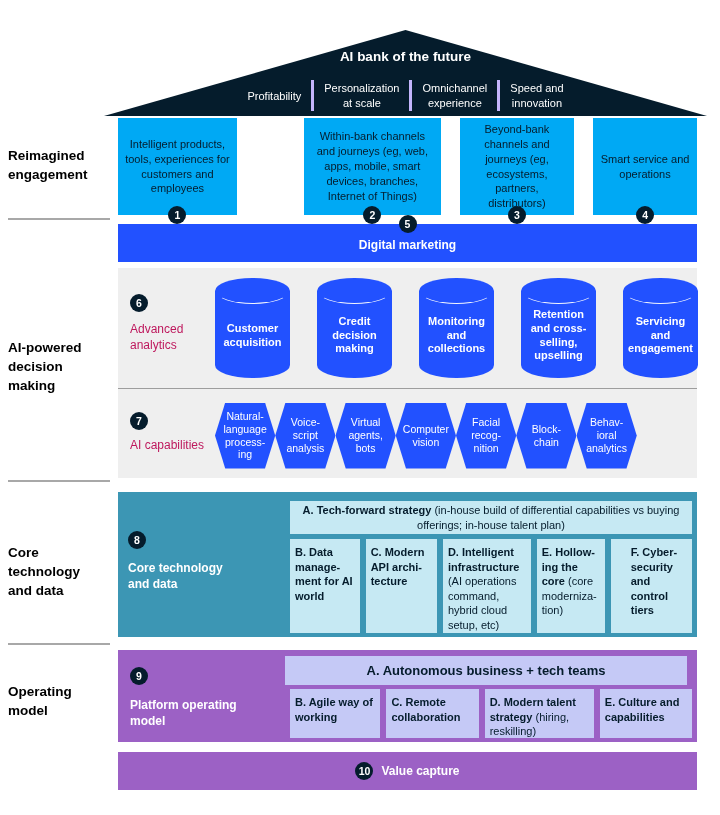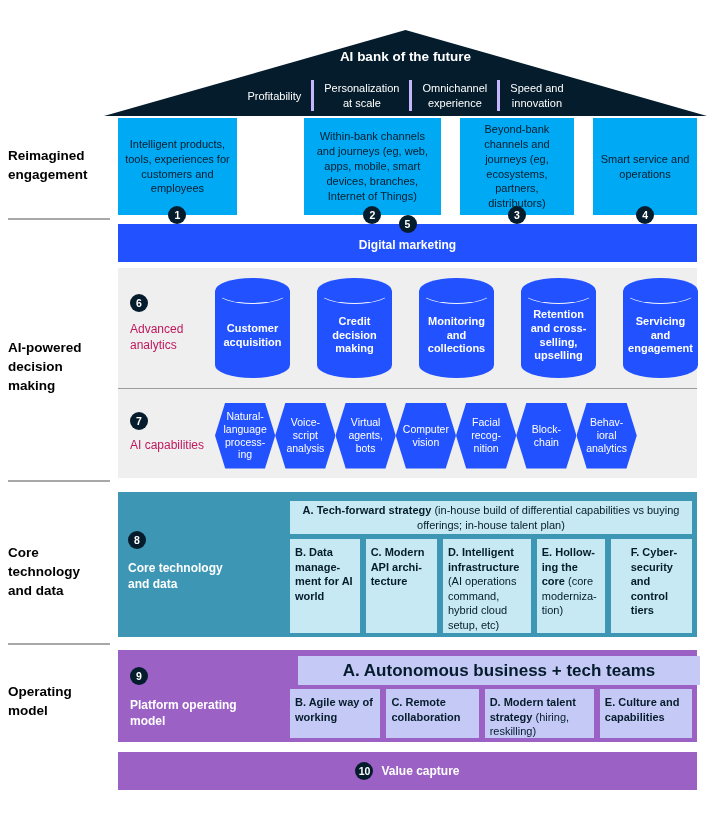--- a/index.html
+++ b/index.html
@@ -141,23 +141,23 @@
   .tboxes .sub-box:nth-child(5){ flex:68;padding-left:20px; }
 
   
   .purple-section {
     position:absolute; left:118px; top:650px; width:579px; height:92px;
     background:var(--purple,#9c61c5);
   }
   .purple-section .sec-num { top:17px; left:12px; }
   .purple-section .white-label { top:47px; left:12px; }
   .pstrategy {
-    position:absolute; left:180px; top:6px; width:402px; height:29px;
+    position:absolute; left:167px; top:6px; width:402px; height:29px;
     background:var(--light_periwinkle,#c5c9f6); color:#051c2c;
-    font-weight:bold; font-size:17px;
+    font-weight:bold; font-size:13px;
     display:flex; align-items:center; justify-content:center; text-align:center;
   }
   .pboxes { position:absolute; left:172px; top:39px; width:402px; bottom:4px; display:flex; gap:6px; }
   .pboxes .sub-box { background:var(--light_periwinkle,#c5c9f6); }
   .pboxes .sub-box:nth-child(1){ flex:90; }  .pboxes .sub-box:nth-child(2){ flex:92; }
   .pboxes .sub-box:nth-child(3){ flex:111; } .pboxes .sub-box:nth-child(4){ flex:92; }
 
   
   .value-bar {
     position:absolute; left:118px; top:752px; width:579px; height:38px;

